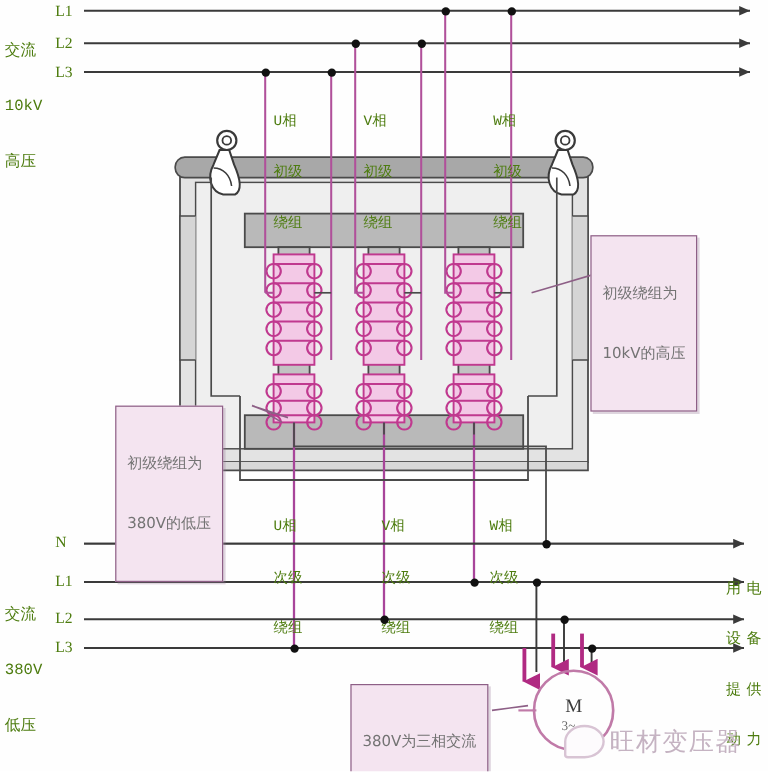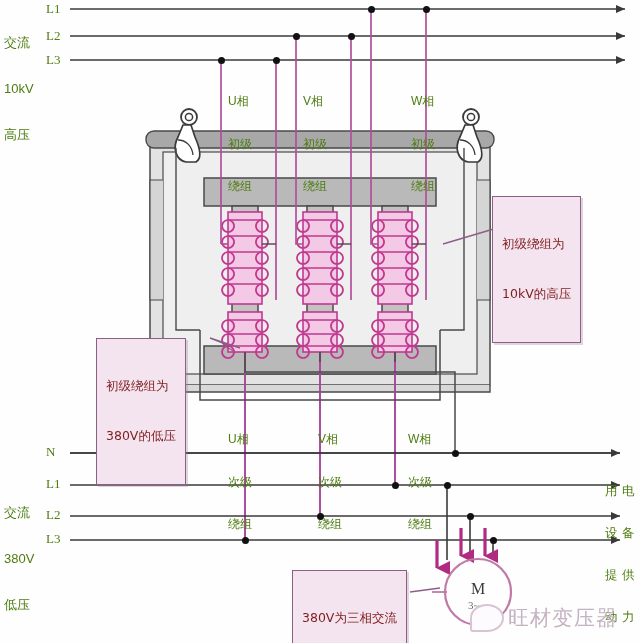--- a/index.html
+++ b/index.html
@@ -9,28 +9,28 @@
     -webkit-font-smoothing:antialiased;
   }
   #stage{
     position:relative;
     width:640px;height:643px;
     background:#fefefe;
     overflow:hidden;
   }
   
   .lbl{position:absolute;color:#4d7c0f;line-height:1.18;white-space:pre;}
-  .cn{font-family:Liberation Sans, sans-serif;}
+  .cn{font-family:Liberation Mono, monospace;}
   .dot{position:absolute;width:7px;height:7px;border-radius:50%;background:#111;}
   
   .callout{
     position:absolute;
     background:#f4e4f0;
     border:1.5px solid #8d5f86;
-    color:#7f1d1d;
+    color:#737373;
     font-family:"DejaVu Sans","Liberation Sans",sans-serif;
     line-height:1.35;
     padding:5px 9px;
     box-shadow:2px 2px 0 rgba(150,120,150,.30);
     white-space:pre;
   }
   
   .wm{position:absolute;color:#c5b3c2;font-family:"DejaVu Sans","Liberation Sans",sans-serif;}
   .wmlogo{position:absolute;border:2px solid #d8c4d4;border-radius:50% 50% 50% 10%;
      background:#fdfbfd;}

